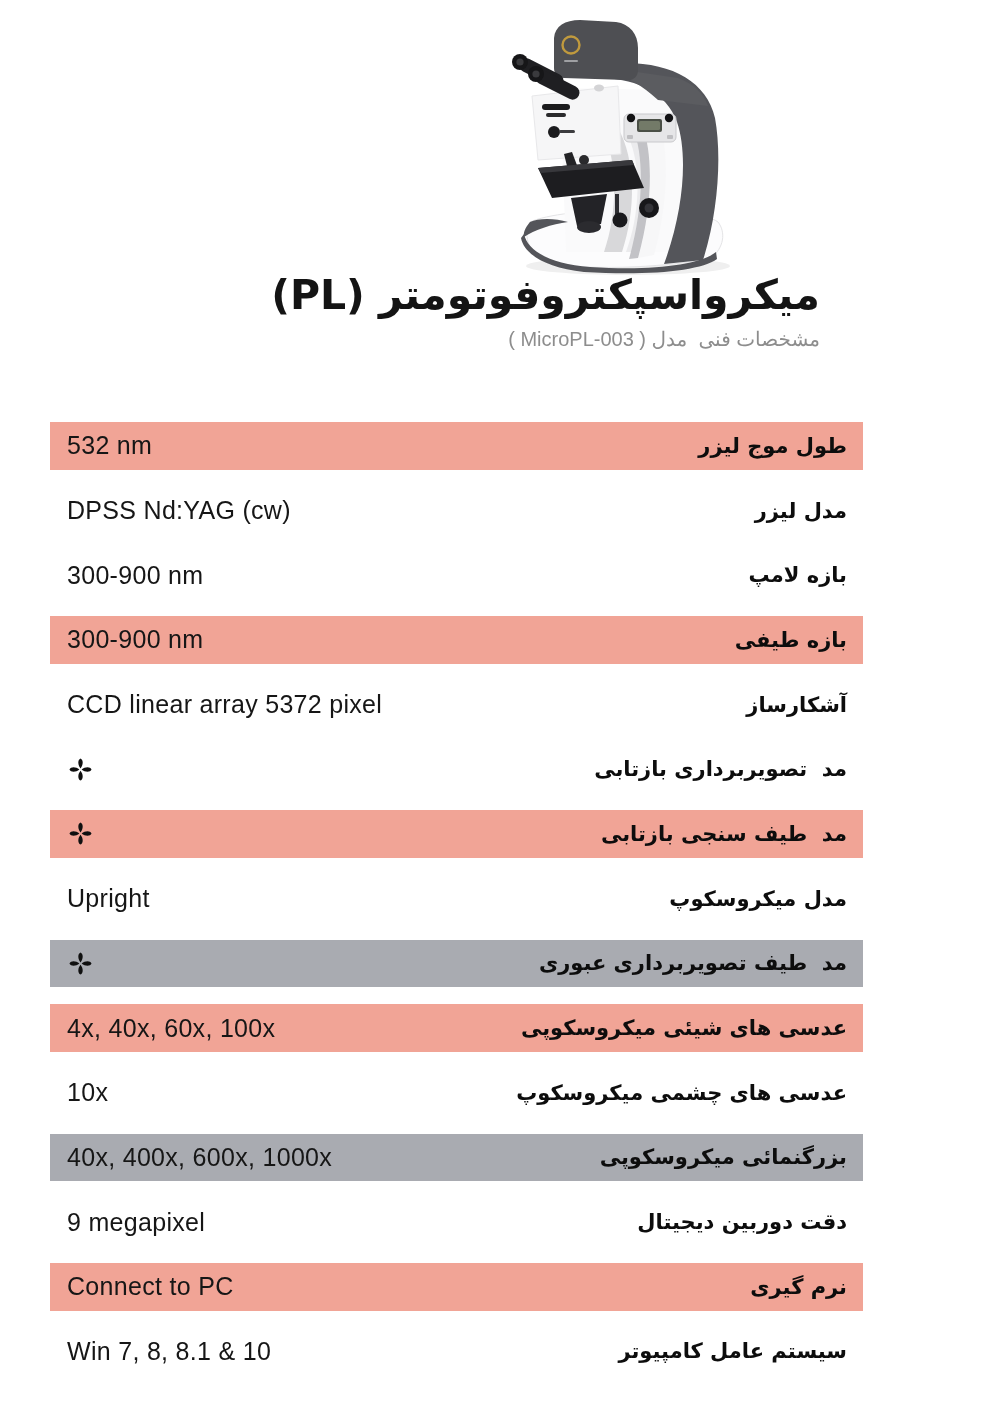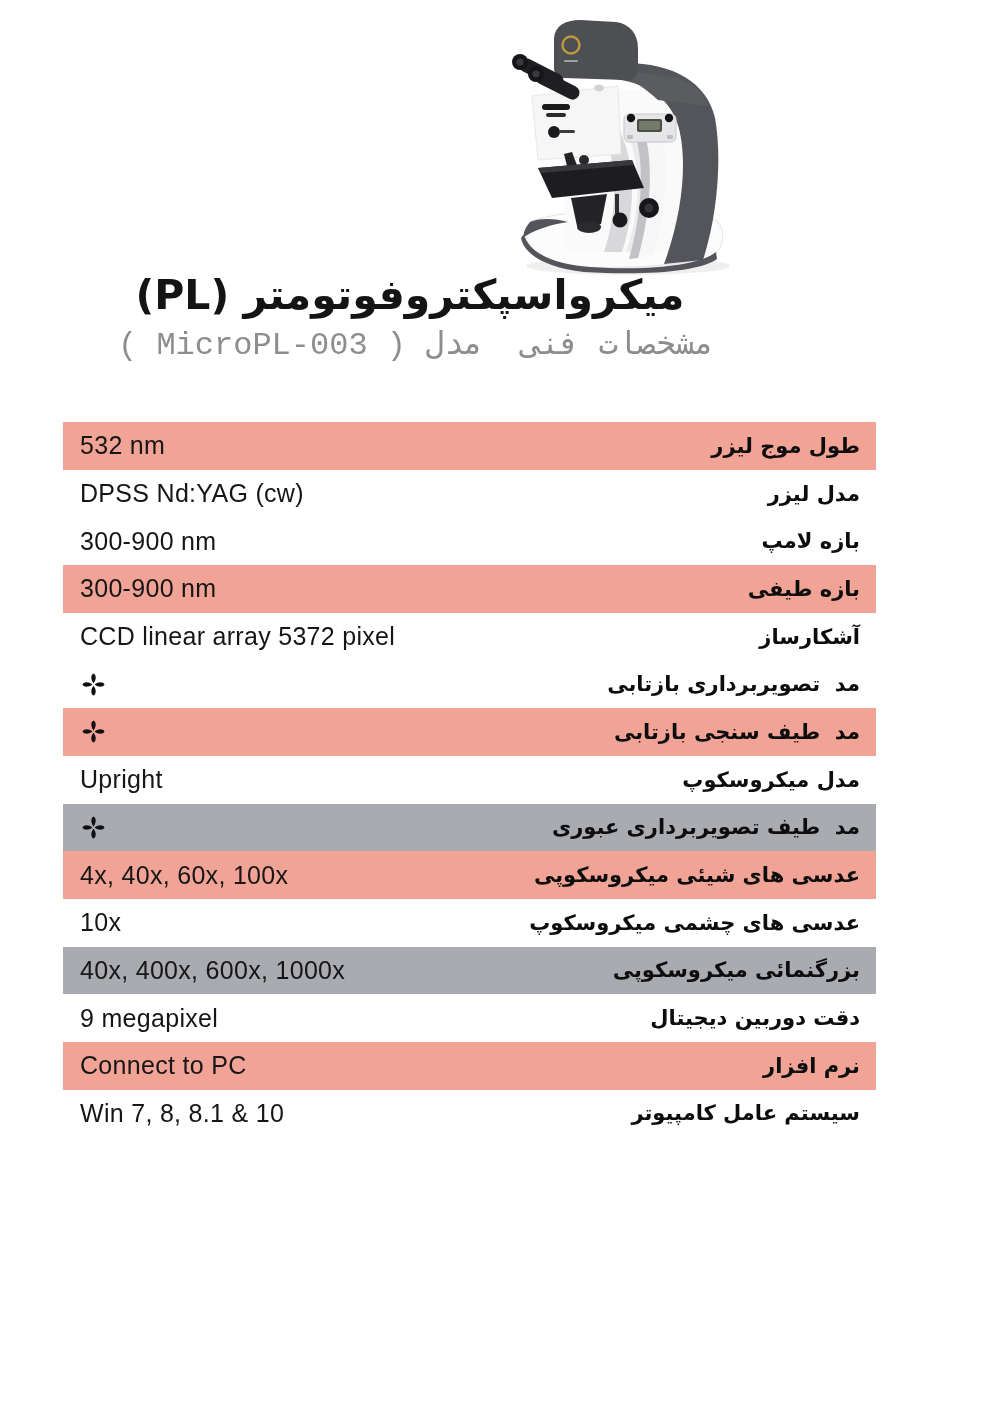--- a/index.html
+++ b/index.html
@@ -8,32 +8,32 @@
     --title-black:#141414;
     --subtitle-gray:#8d8d8d;
     --value-black:#161616;
   }
   html,body{margin:0;padding:0;background:#ffffff;}
   .page{
     position:relative;width:992px;height:1413px;background:#ffffff;overflow:hidden;
     font-family:"DejaVu Sans",sans-serif;
   }
   .hero{position:absolute;left:468px;top:8px;width:320px;height:285px;}
-  .heading{position:absolute;left:0;top:272px;width:820px;text-align:center;}
+  .heading{position:absolute;left:0;top:272px;width:820px;text-align:right;}
   .heading h1{
     margin:0;font-size:41px;font-weight:bold;color:var(--title-black);
     font-family:"DejaVu Sans",sans-serif;white-space:pre-wrap;line-height:1.15;
   }
   .heading h2{
-    margin:9px 0 0 12px;font-size:32px;font-weight:normal;color:var(--subtitle-gray);
-    font-family:Liberation Mono, monospace;white-space:pre-wrap;line-height:1.15;
+    margin:9px 0 0 12px;font-size:20px;font-weight:normal;color:var(--subtitle-gray);
+    font-family:Liberation Sans, sans-serif;white-space:pre-wrap;line-height:1.15;
   }
   .spec-table{
-    position:absolute;left:63px;top:422px;width:813px;
-    display:flex;flex-direction:column;gap:0;
+    position:absolute;left:50px;top:422px;width:813px;
+    display:flex;flex-direction:column;gap:17px;
   }
   .row{
     height:47.7px;display:flex;align-items:center;justify-content:space-between;
     flex:0 0 auto;
   }
   .row.salmon{background:var(--row-salmon);}
   .row.gray{background:var(--row-gray);}
   .row.white{background:transparent;}
   .cell{display:flex;align-items:center;}
   .cell.value{
@@ -221,21 +221,21 @@
     <div class="cell label">بزرگنمائی میکروسکوپی</div>
   </div>
 
   <div class="row white">
     <div class="cell value">9 megapixel</div>
     <div class="cell label">دقت دوربین دیجیتال</div>
   </div>
 
   <div class="row salmon">
     <div class="cell value">Connect to PC</div>
-    <div class="cell label">نرم افزار</div>
+    <div class="cell label">نرم گیری</div>
   </div>
 
   <div class="row white">
     <div class="cell value">Win 7, 8, 8.1 &amp; 10</div>
     <div class="cell label">سیستم عامل کامپیوتر</div>
   </div>
 </div>
 
 </div>
 

